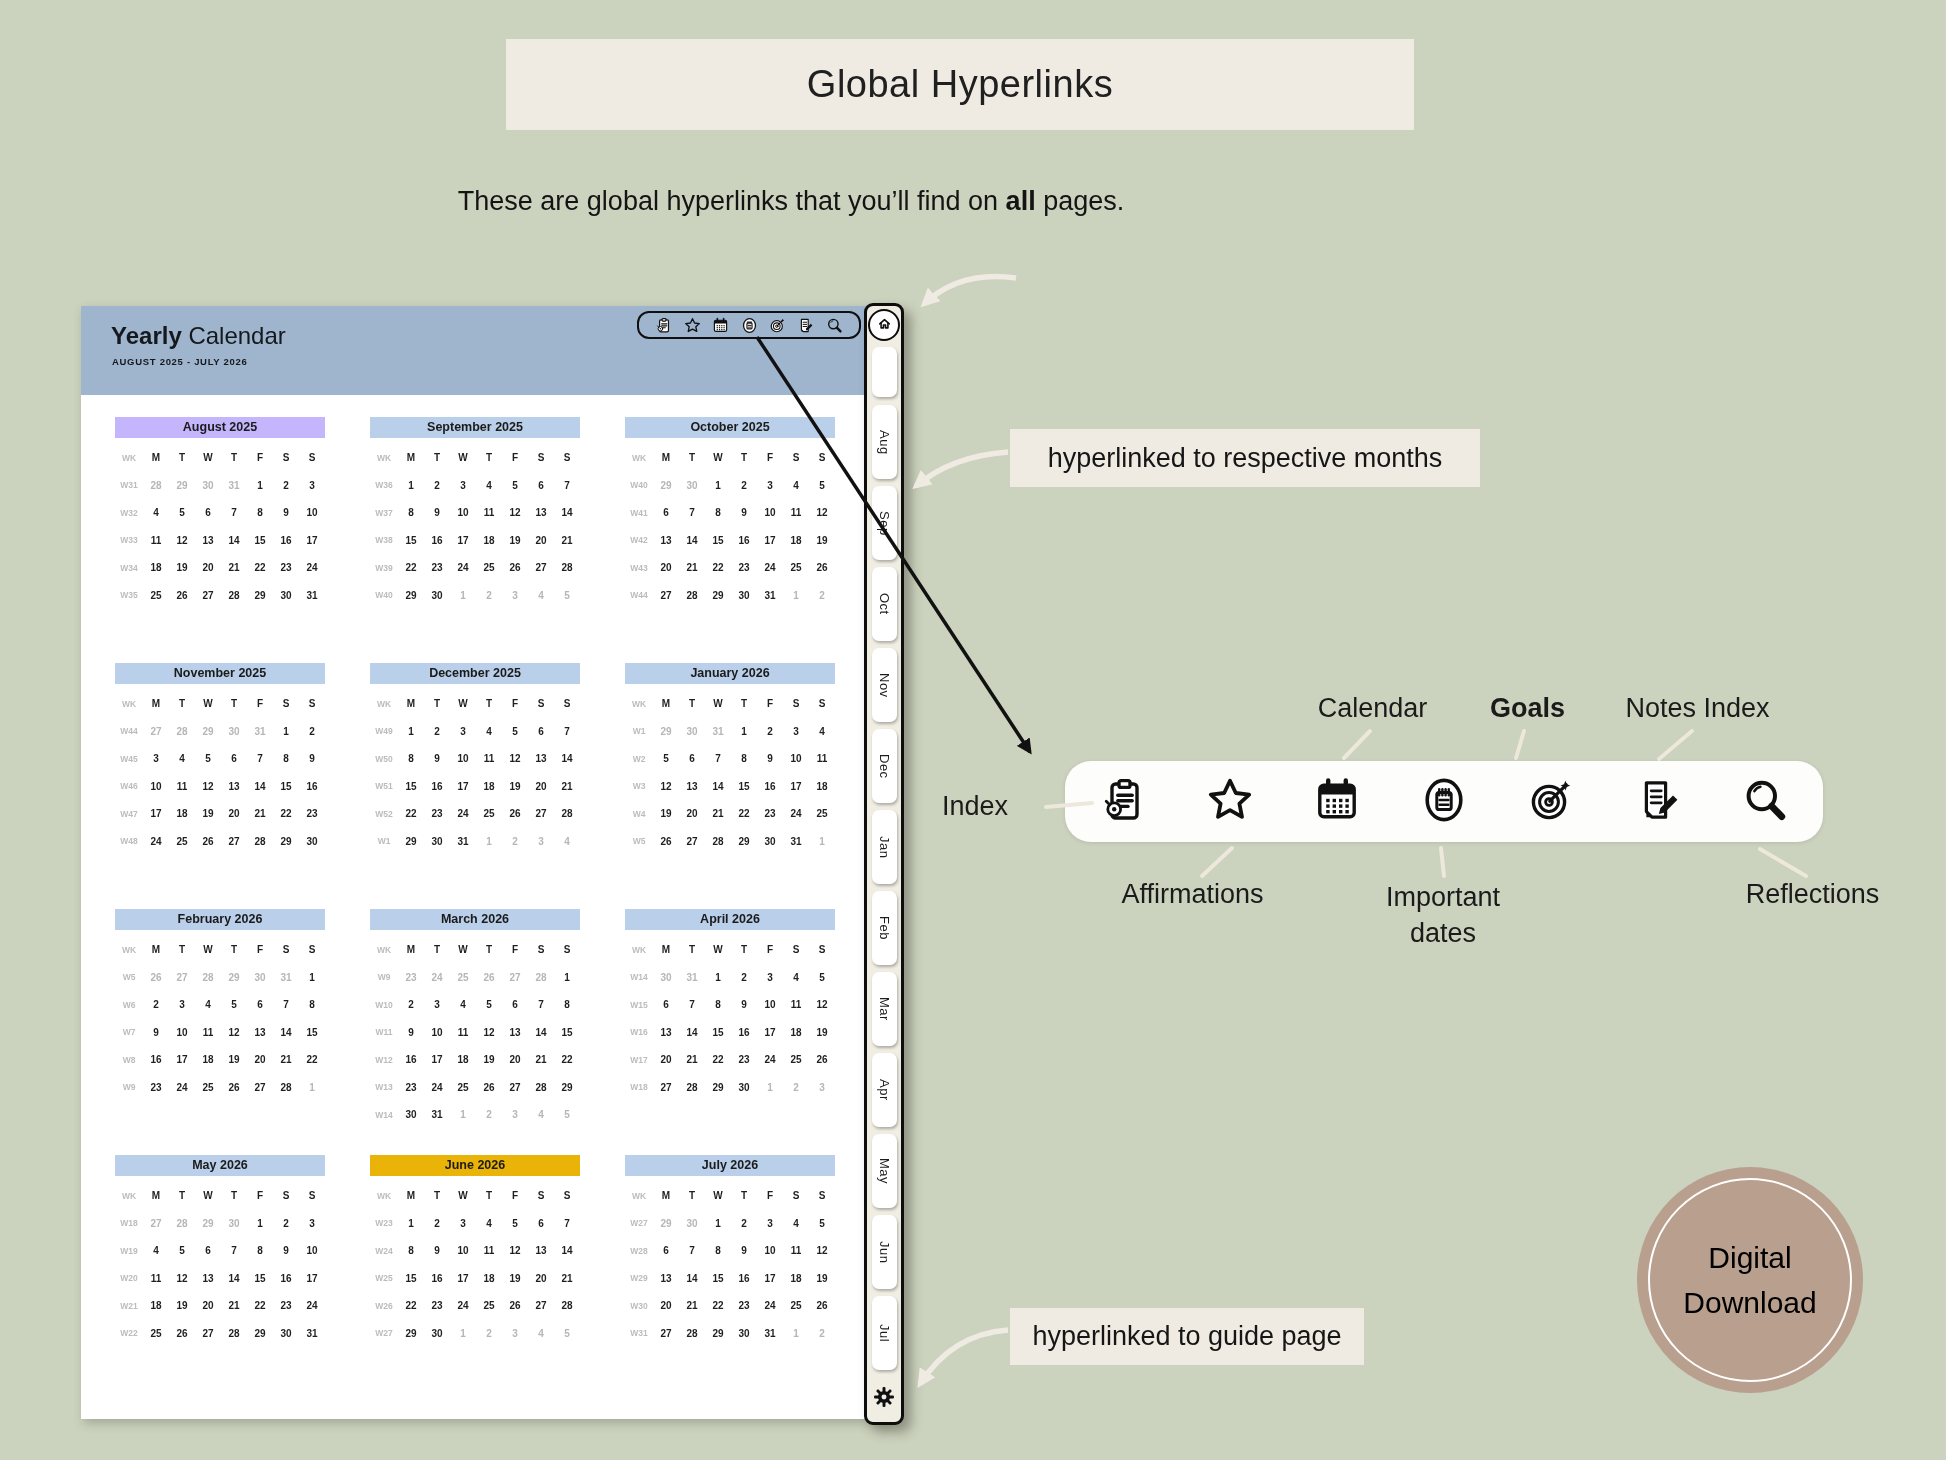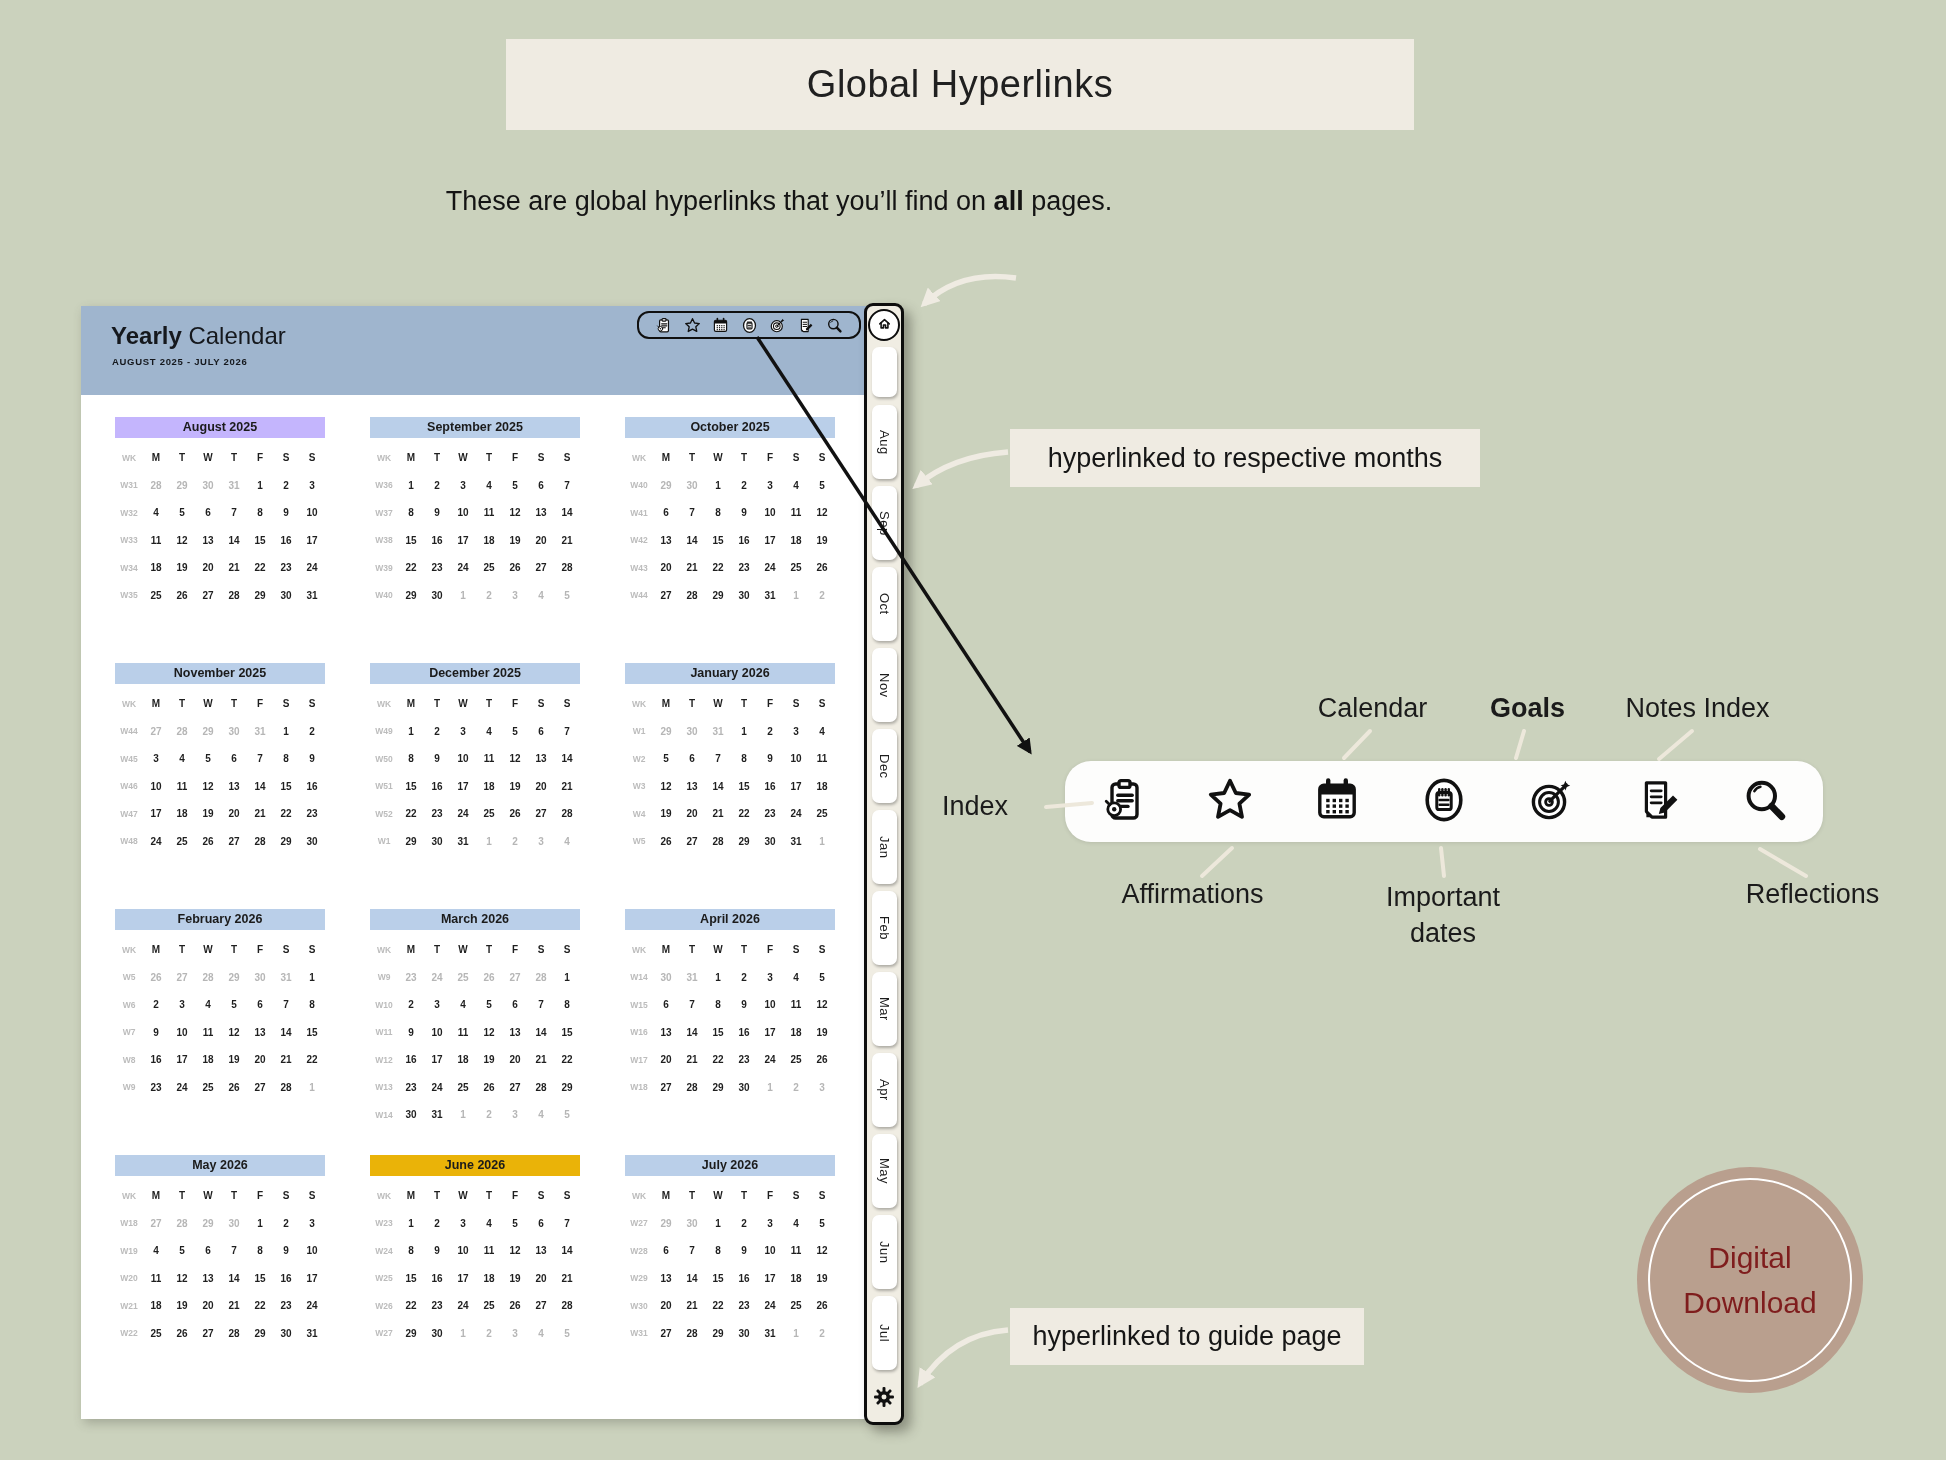--- a/index.html
+++ b/index.html
@@ -1,21 +1,21 @@
 <!DOCTYPE html>
 <html><head>
 <meta charset="utf-8">
 <style>
   html,body{margin:0;padding:0;font-family:"Liberation Sans",sans-serif;}
   #canvas{position:relative;width:1946px;height:1460px;overflow:hidden;background:#CBD2BD;}
   
   #banner{position:absolute;left:506px;top:39px;width:908px;height:91px;background:#EFEBE2;
           display:flex;align-items:center;justify-content:center;}
   #page-title{font-size:38px;font-weight:500;color:#202020;letter-spacing:.5px;}
-  #subtitle{position:absolute;left:0;top:186px;width:1558px;text-align:center;font-size:27px;color:#141414;}
+  #subtitle{position:absolute;left:0;top:186px;width:1558px;text-align:center;font-size:27px;color:#141414;padding-left:12px;}
   #subtitle b{font-weight:700;}
   
   #planner{position:absolute;left:81px;top:306px;width:785px;height:1113px;background:#ffffff;
            box-shadow:3px 4px 10px rgba(70,70,58,.30);}
   #cal-header{position:absolute;left:0;top:0;width:100%;height:89px;background:#9FB5CE;}
   #cal-title{position:absolute;left:30px;top:16px;font-size:24px;color:#15181d;}
   #cal-title .b{font-weight:700;}
   #cal-range{position:absolute;left:31px;top:50px;font-size:9.5px;font-weight:700;letter-spacing:.7px;color:#15181d;}
   #header-toolbar{position:absolute;left:556px;top:5px;width:224px;height:28px;border:2.5px solid #101010;
                   border-radius:12px;display:flex;align-items:center;justify-content:space-evenly;
@@ -1083,21 +1083,21 @@
       </div>
     </div>
   <div class="lbl" id="lbl-index">Index</div>
   <div class="lbl" id="lbl-affirmations">Affirmations</div>
   <div class="lbl" id="lbl-calendar">Calendar</div>
   <div class="lbl" id="lbl-importantdates">Important dates</div>
   <div class="lbl" id="lbl-goals">Goals</div>
   <div class="lbl" id="lbl-notesindex">Notes Index</div>
   <div class="lbl" id="lbl-reflections">Reflections</div>
 
-  <div id="badge" style="background: rgb(185, 159, 142); color: #7f1d1d;">
+  <div id="badge" style="background: rgb(185, 159, 142); color: #000000;">
     <div>Digital</div>
     <div>Download</div>
   </div>
 
   <svg id="arrows" width="1946" height="1460">
     <defs>
       <marker id="mblack" viewBox="0 0 10 10" refX="8" refY="5" markerWidth="4.4" markerHeight="4.4" orient="auto-start-reverse">
         <path d="M0 0 L10 5 L0 10 z" fill="#111"></path>
       </marker>
       <marker id="mcream" viewBox="0 0 10 10" refX="7.5" refY="5" markerWidth="3.4" markerHeight="3.4" orient="auto-start-reverse">

